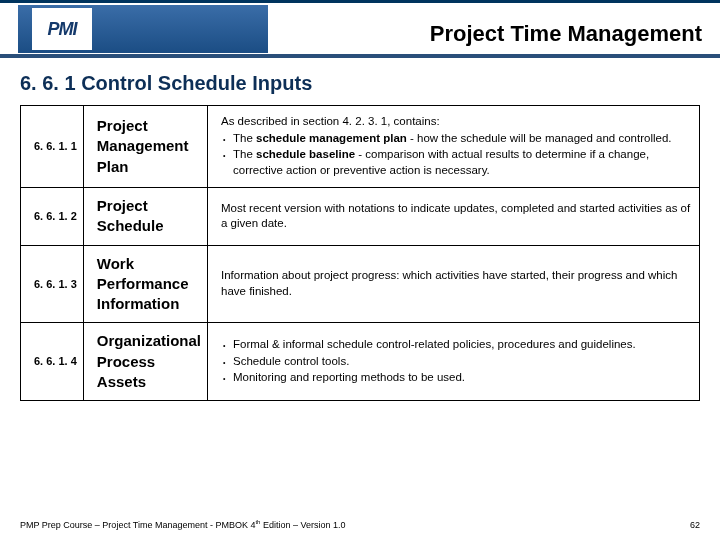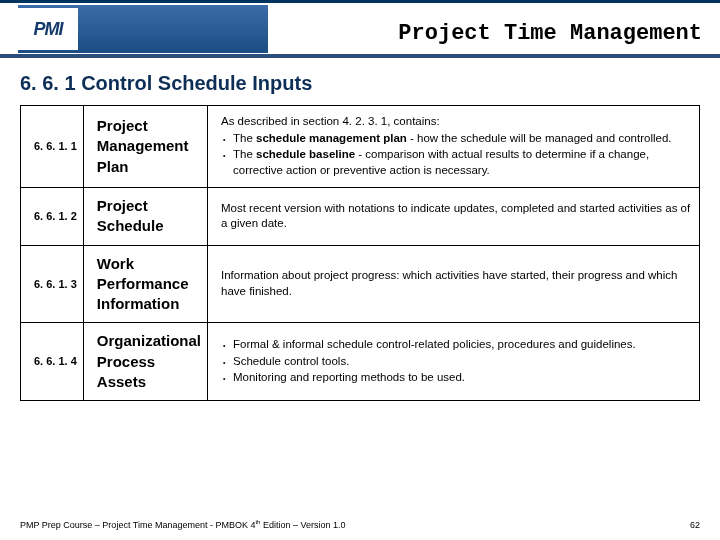--- a/index.html
+++ b/index.html
@@ -32,21 +32,21 @@
     width: 250px;
     height: 48px;
     background: linear-gradient(#3a6da8, #1b4d84);
     display: flex;
     align-items: center;
   }
   .logo-badge {
     width: 60px;
     height: 42px;
     background: #fff;
-    margin: 0;
+    margin: 14px;
     display: flex;
     align-items: center;
     justify-content: center;
     font-weight: bold;
     font-style: italic;
     color: #14396b;
     font-size: 18px;
     letter-spacing: -1px;
   }
   .logo-text {
@@ -62,21 +62,21 @@
     top: 50px;
     font-size: 5px;
     color: #2a4f7a;
     letter-spacing: 0.2px;
     white-space: nowrap;
   }
   .slide-title {
     position: absolute;
     right: 18px;
     top: 18px;
-    font-family: Liberation Mono, monospace;
+    font-family: Liberation Sans, sans-serif;
     font-weight: bold;
     font-size: 22px;
     color: #000;
   }
   .section-title {
     font-family: Verdana, Geneva, sans-serif;
     font-weight: bold;
     font-size: 20px;
     color: #0d2f57;
     margin: 14px 0 10px 20px;

